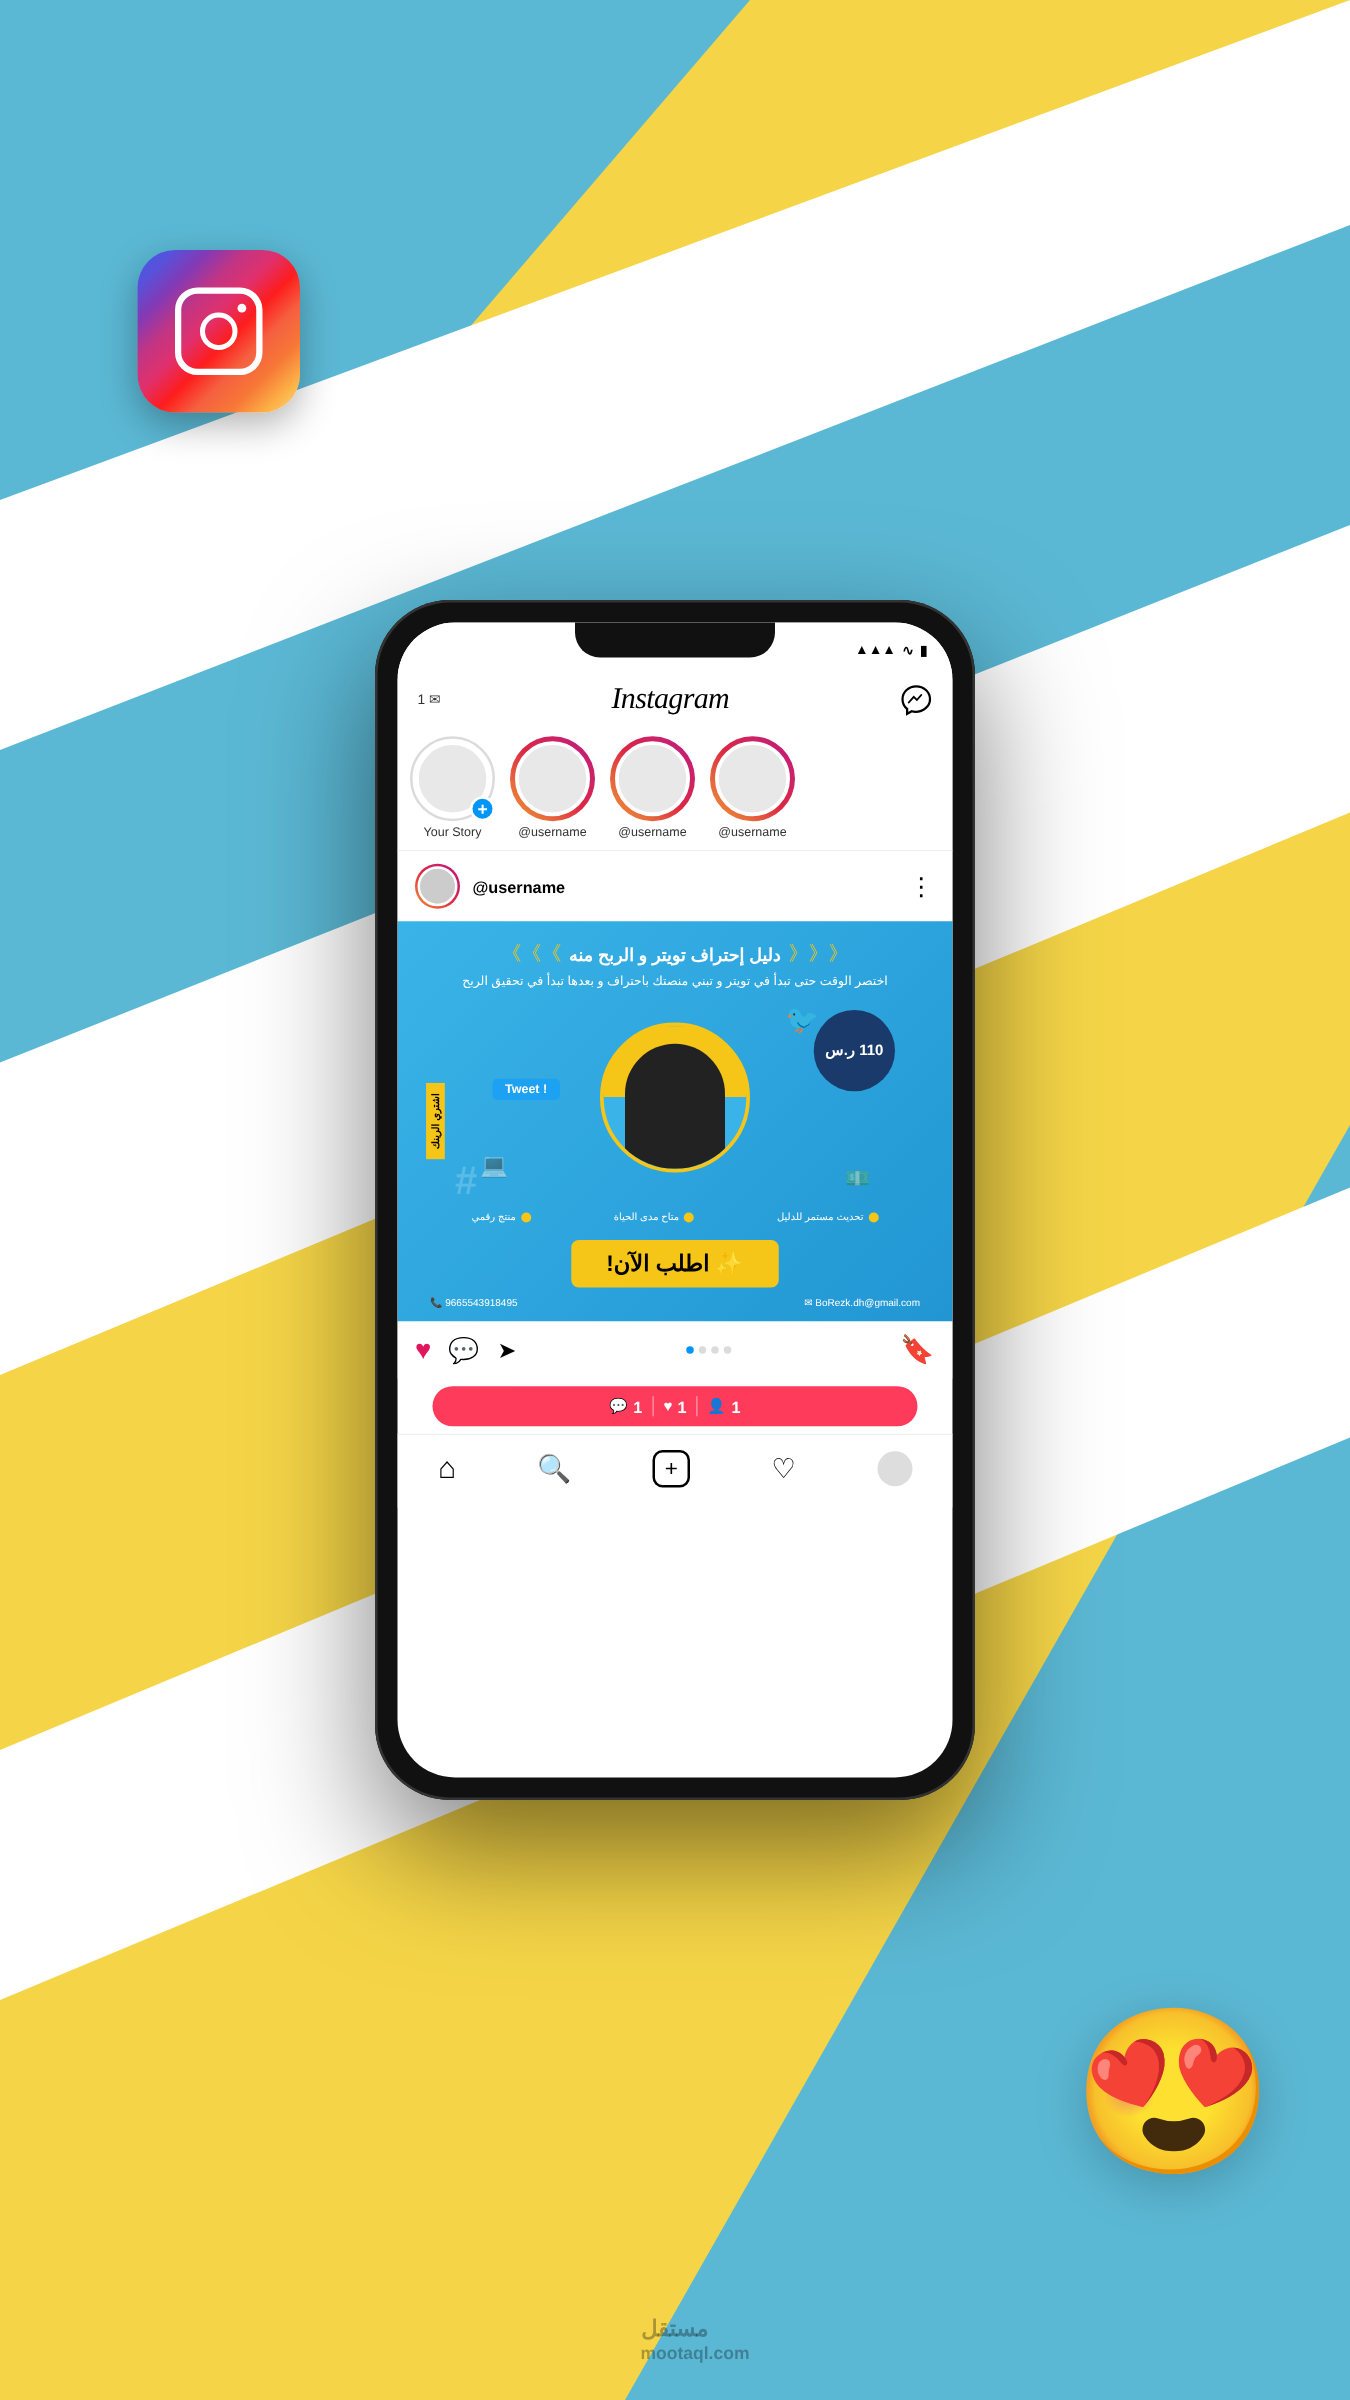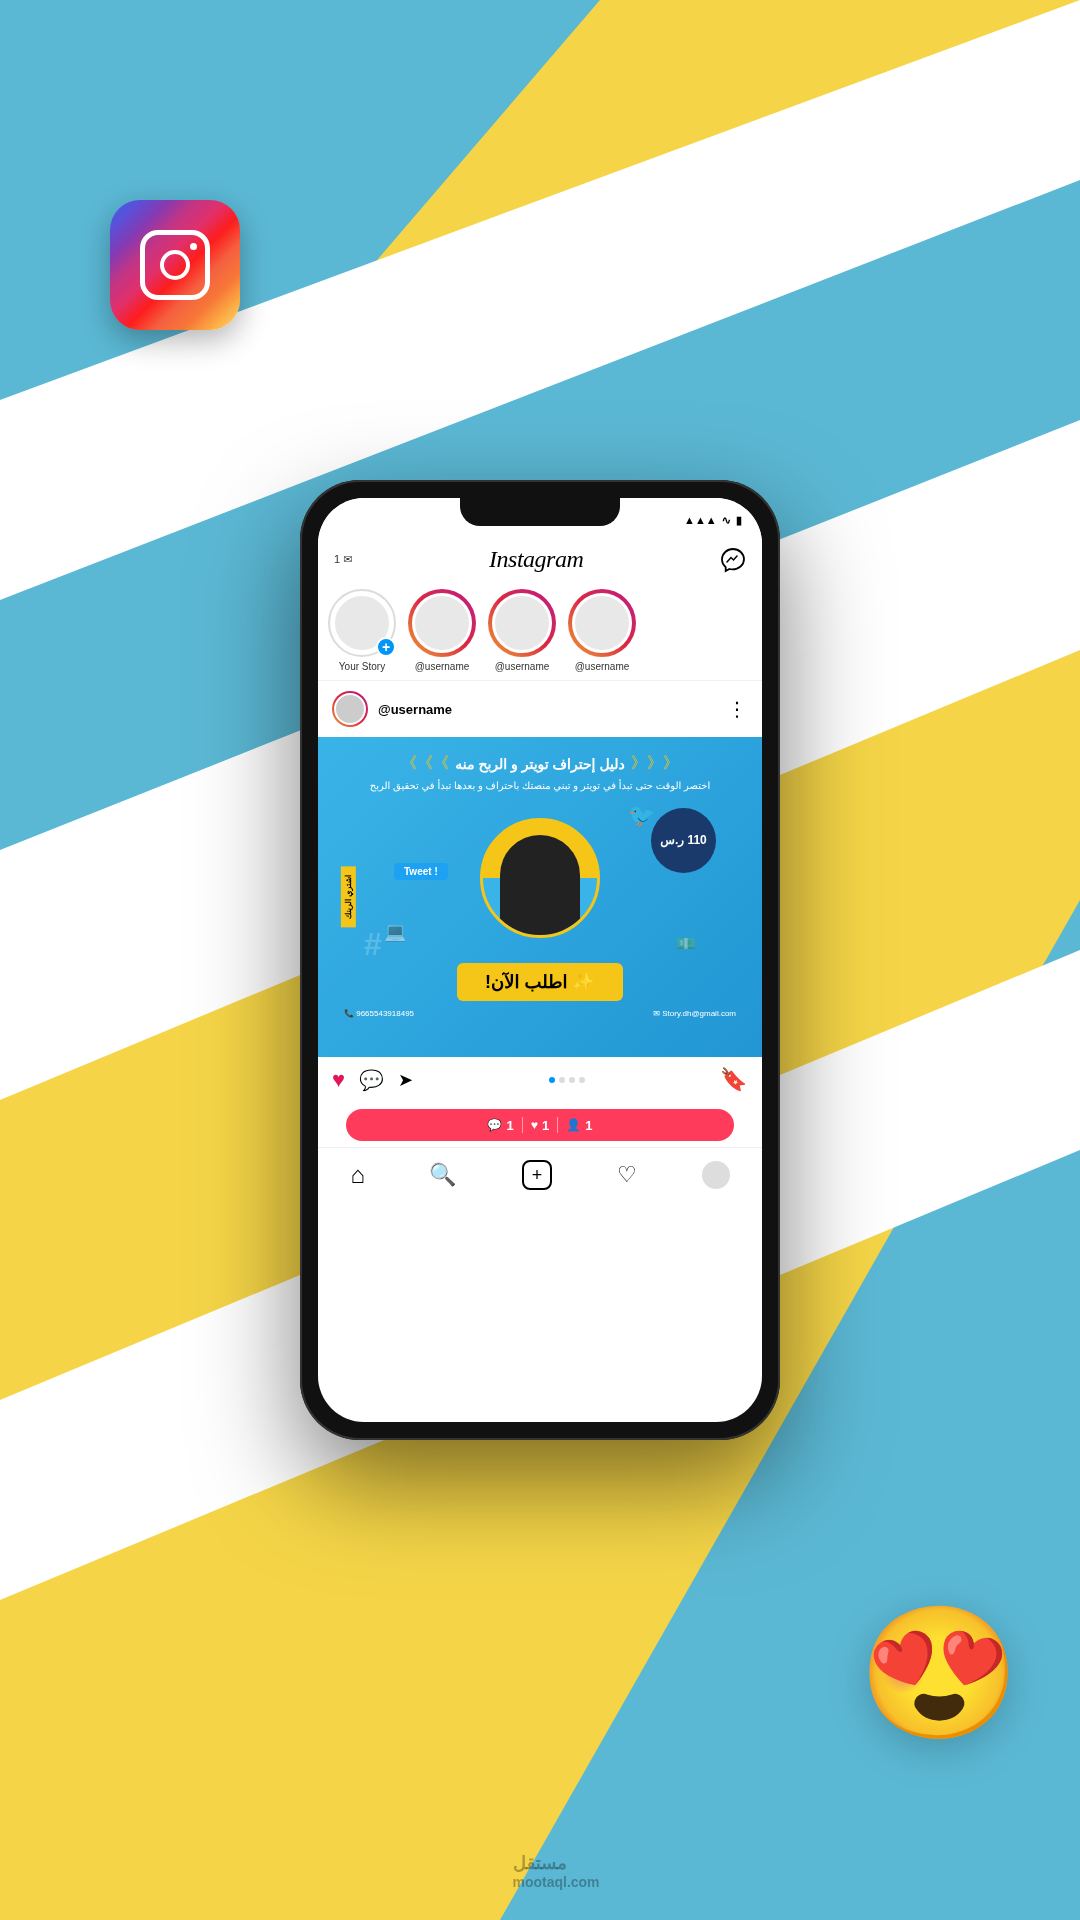--- a/index.html
+++ b/index.html
@@ -540,28 +540,42 @@
 
             <div style="position:absolute; top:60px; left:30px; background:#1da1f2; color:#fff; font-size:10px; padding:3px 10px; border-radius:4px; font-weight:bold;">Tweet !</div>
 
             <div style="position:absolute; bottom:10px; left:20px; color:rgba(255,255,255,0.5); font-size:18px;">💻</div>
 
             <div style="position:absolute; bottom:0; right:20px; color:rgba(255,255,255,0.4); font-size:16px;">💵</div>
 
             <div style="position:absolute; bottom:-10px; left:0; color:rgba(255,255,255,0.2); font-size:32px; font-weight:bold;">#</div>
           </div>
 
+          <div class="post-bottom-row" style="margin-top:8px;">
+            <div class="post-feature">
+              <div class="feature-dot"></div>
+              <span style="font-size:8px; color:#fff; direction:rtl;">منتج رقمي</span>
+            </div>
+            <div class="post-feature">
+              <div class="feature-dot"></div>
+              <span style="font-size:8px; color:#fff; direction:rtl;">متاح مدى الحياة</span>
+            </div>
+            <div class="post-feature">
+              <div class="feature-dot"></div>
+              <span style="font-size:8px; color:#fff; direction:rtl;">تحديث مستمر للدليل</span>
+            </div>
+          </div>
 
           <div style="display:flex; justify-content:center; margin-top:6px;">
             <div class="post-cta" style="cursor:pointer;">✨ اطلب الآن!</div>
           </div>
 
           <div class="post-contact-row">
             <span style="font-size:8px; color:#fff;">📞 <span>9665543918495</span></span>
-            <span style="font-size:8px; color:#fff;">✉ <span>Story.dh@gmail.com</span></span>
+            <span style="font-size:8px; color:#fff;">✉ <span>BoRezk.dh@gmail.com</span></span>
           </div>
 
         </div>
       </div>
 
       <div class="post-actions">
         <div class="post-left-actions">
           <span class="action-icon" style="color:#e0175d;">♥</span>
           <span class="action-icon" style="font-size:20px;">💬</span>
           <span class="action-icon" style="font-size:18px;">➤</span>

